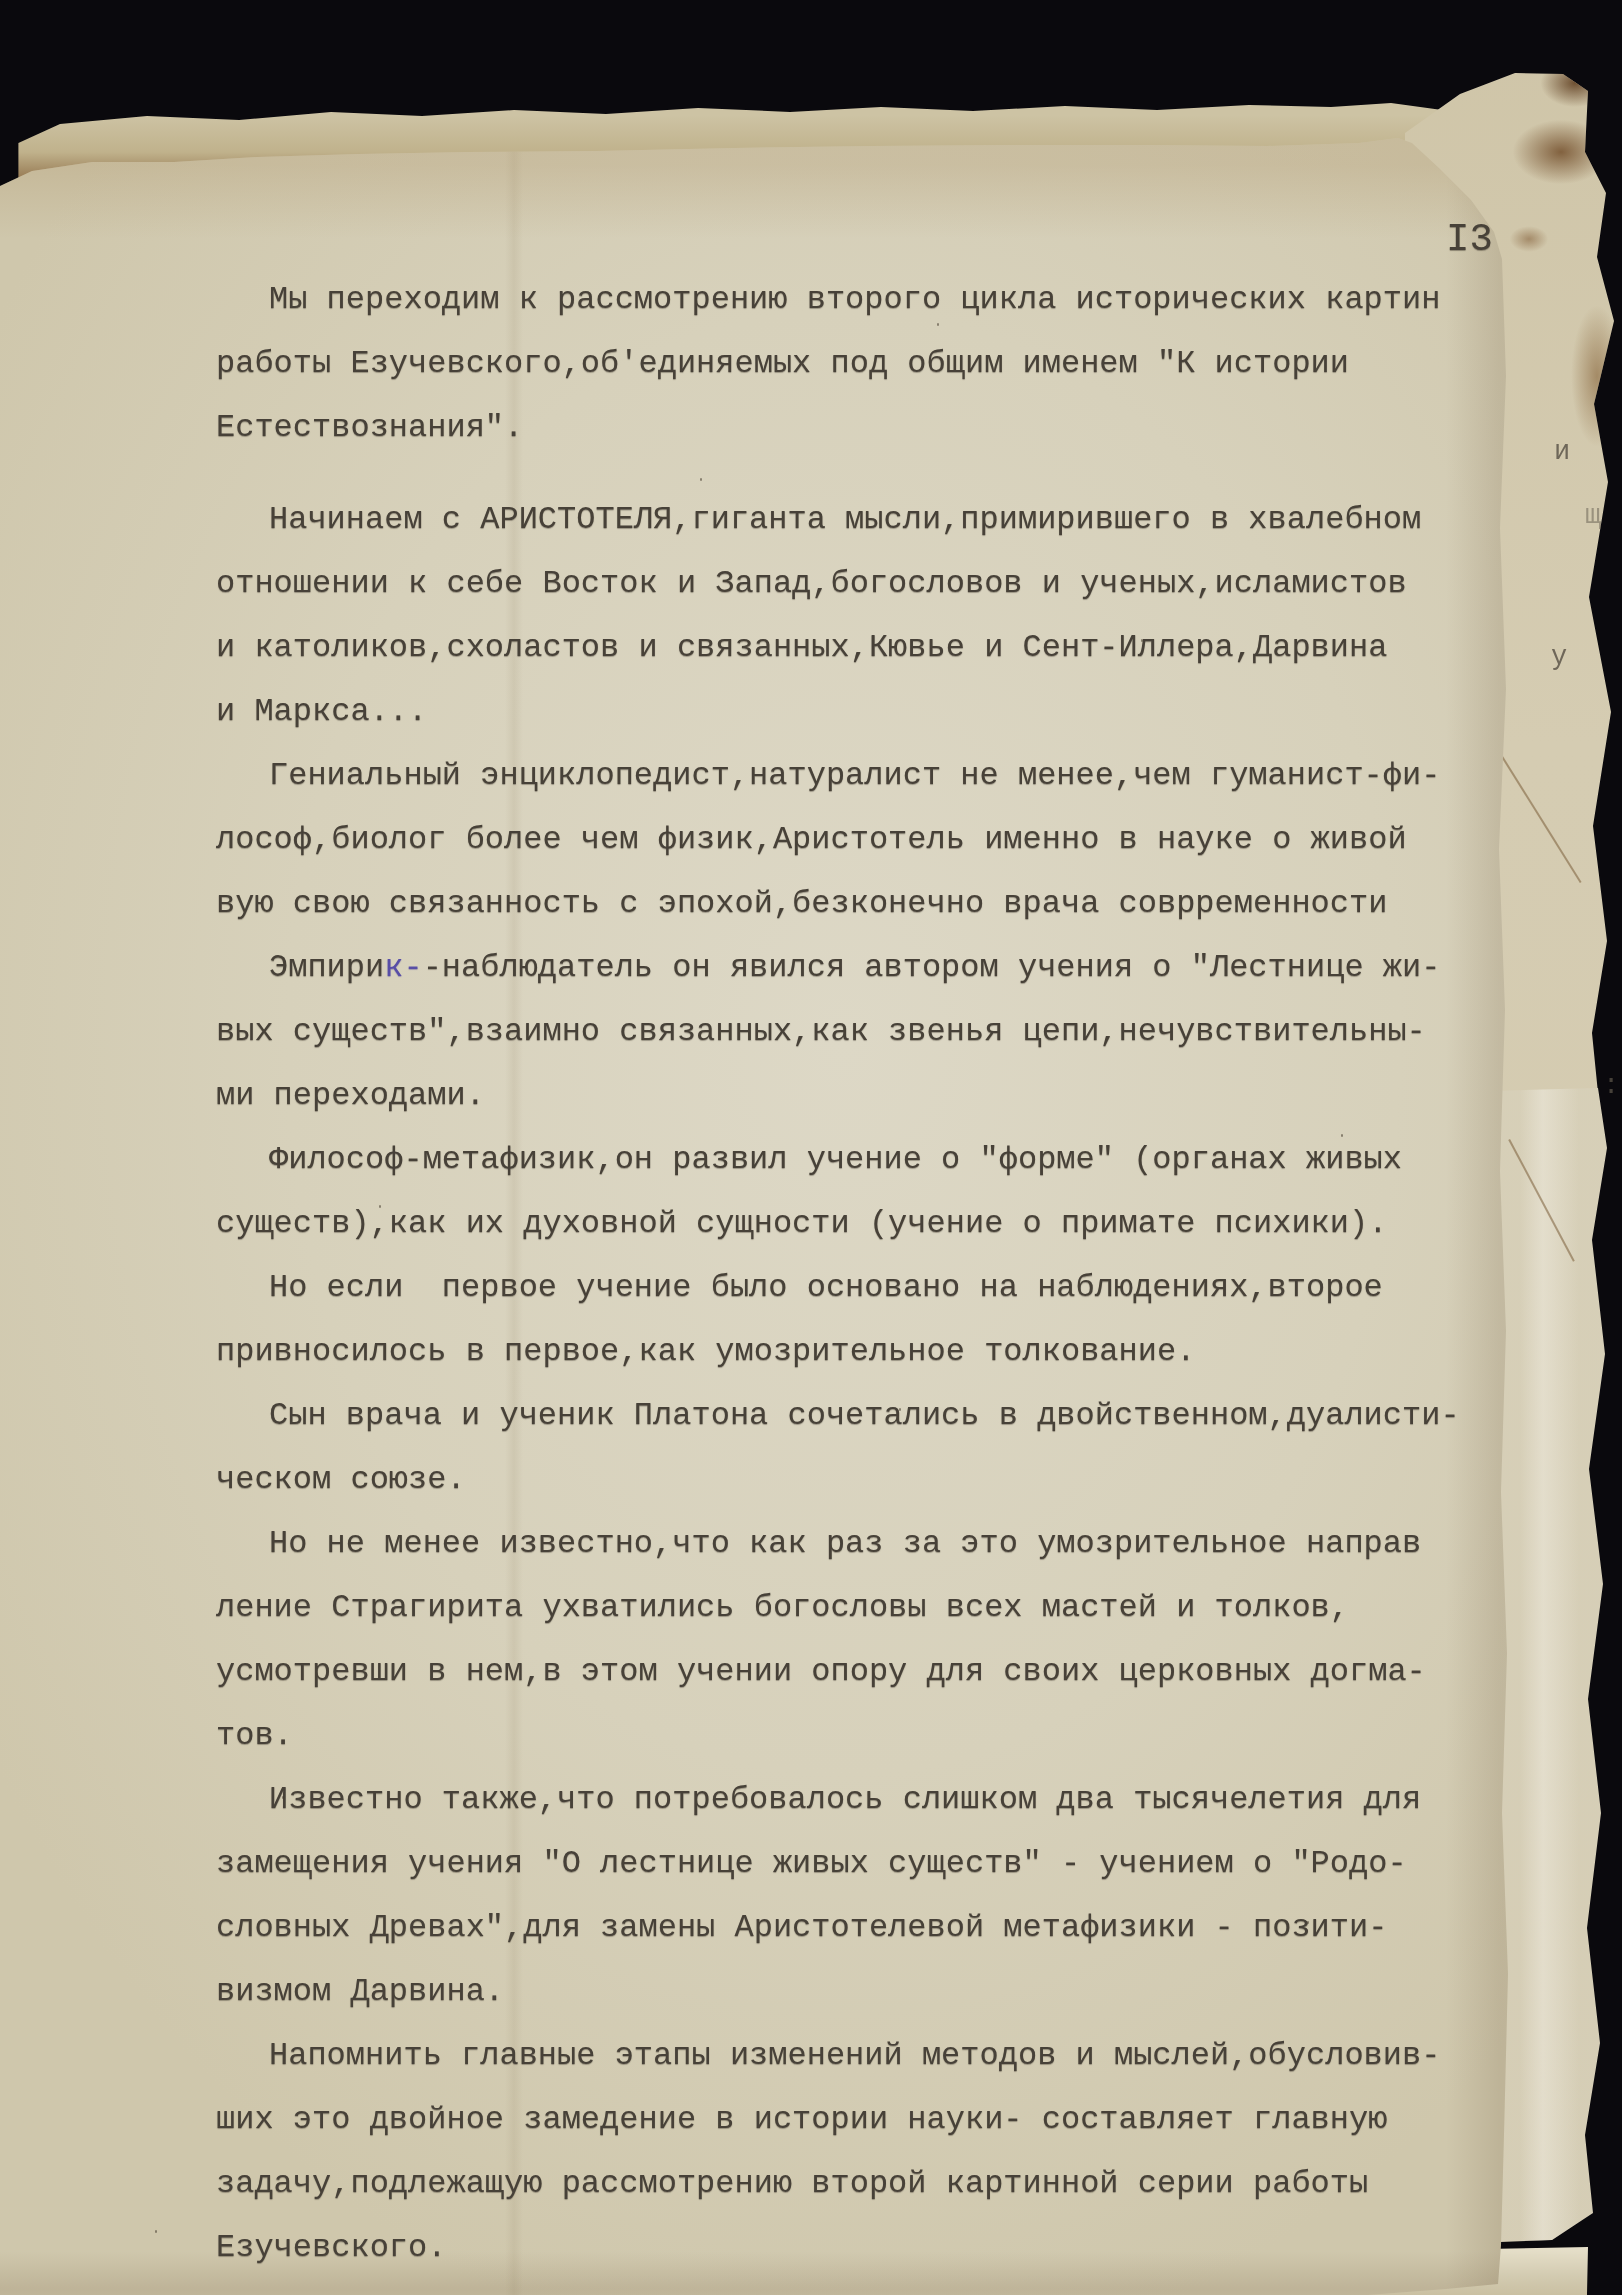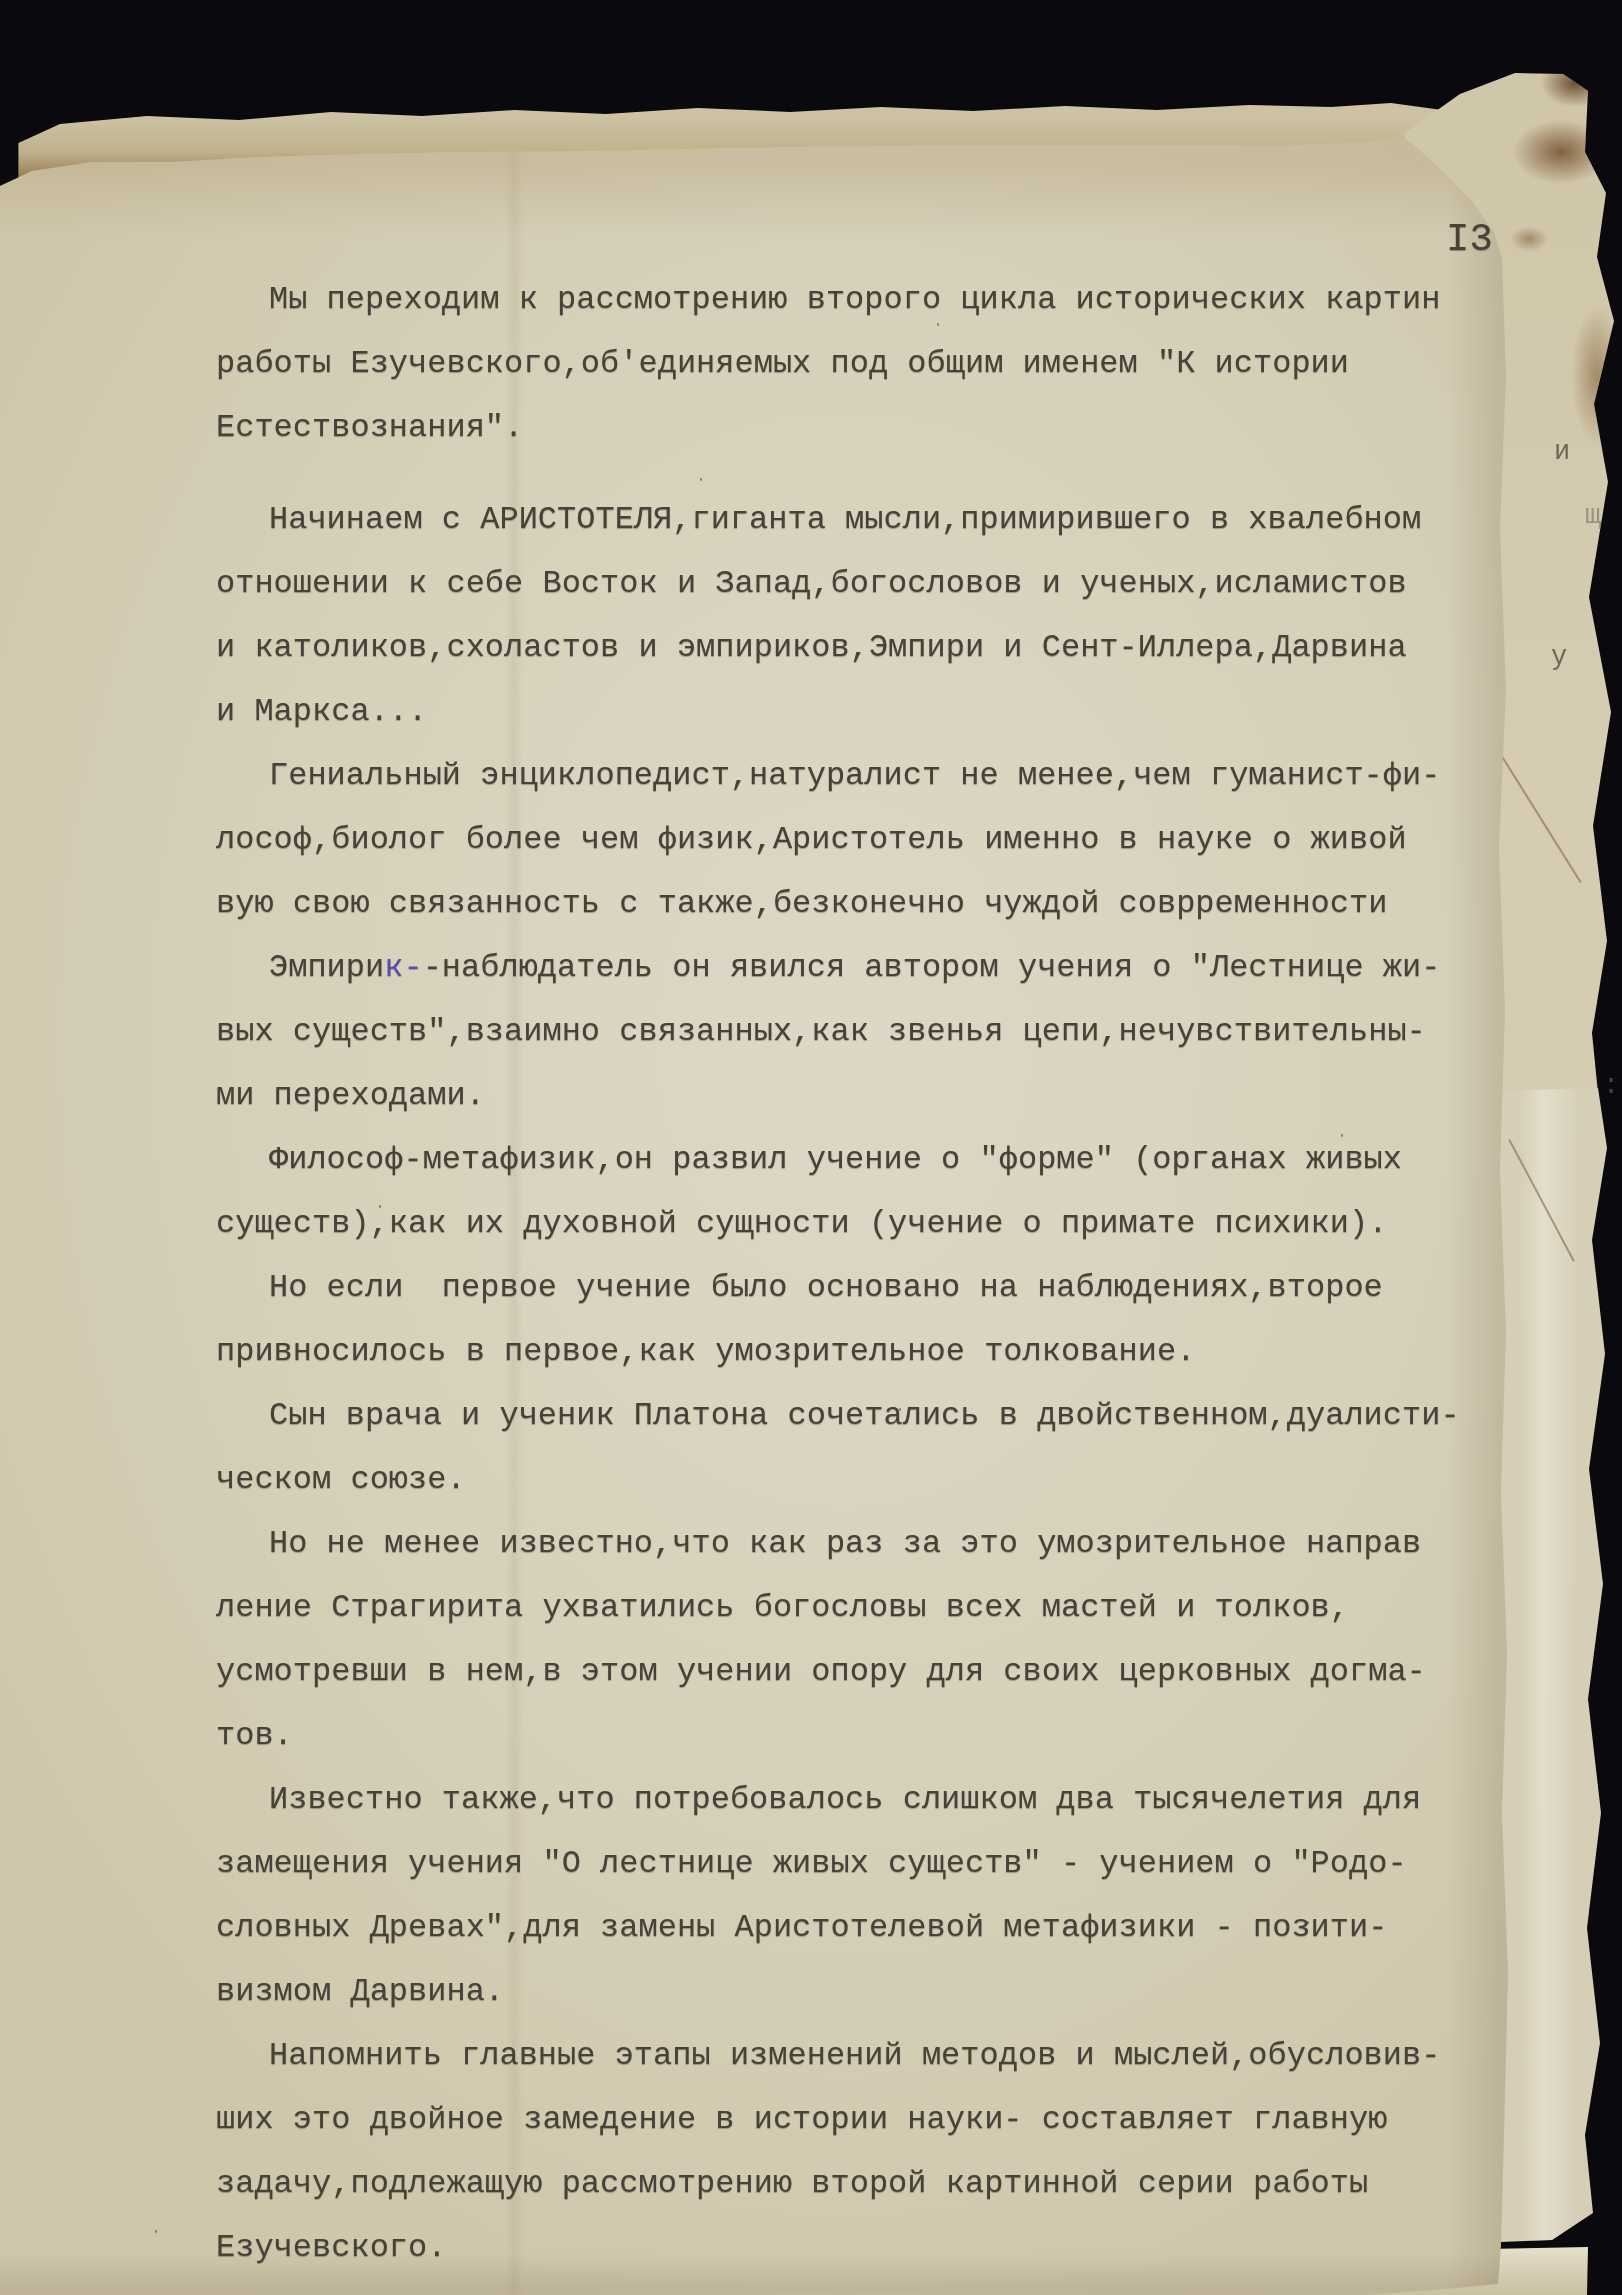--- a/index.html
+++ b/index.html
@@ -120,28 +120,28 @@
 
     <div class="para">
       <div class="line first">Мы переходим к рассмотрению второго цикла исторических картин</div>
       <div class="line">работы Езучевского,об'единяемых под общим именем "К истории</div>
       <div class="line">Естествознания".</div>
     </div>
 
     <div class="para gap">
       <div class="line first">Начинаем с АРИСТОТЕЛЯ,гиганта мысли,примирившего в хвалебном</div>
       <div class="line">отношении к себе Восток и Запад,богословов и ученых,исламистов</div>
-      <div class="line">и католиков,схоластов и эмпириков,Эмпири и Сент-Иллера,Дарвина</div>
+      <div class="line">и католиков,схоластов и связанных,Кювье и Сент-Иллера,Дарвина</div>
       <div class="line">и Маркса...</div>
     </div>
 
     <div class="para">
       <div class="line first">Гениальный энциклопедист,натуралист не менее,чем гуманист-фи-</div>
       <div class="line">лософ,биолог более чем физик,Аристотель именно в науке о живой</div>
-      <div class="line">вую свою связанность с также,безконечно чуждой соврременности</div>
+      <div class="line">вую свою связанность с эпохой,безконечно врача соврременности</div>
     </div>
 
     <div class="para">
       <div class="line first"><span>Эмпири</span><span class="corr">к-</span><span>-наблюдатель он явился автором учения о "Лестнице жи-</span></div>
       <div class="line">вых существ",взаимно связанных,как звенья цепи,нечувствительны-</div>
       <div class="line">ми переходами.</div>
     </div>
 
     <div class="para">
       <div class="line first">Философ-метафизик,он развил учение о "форме" (органах живых</div>

